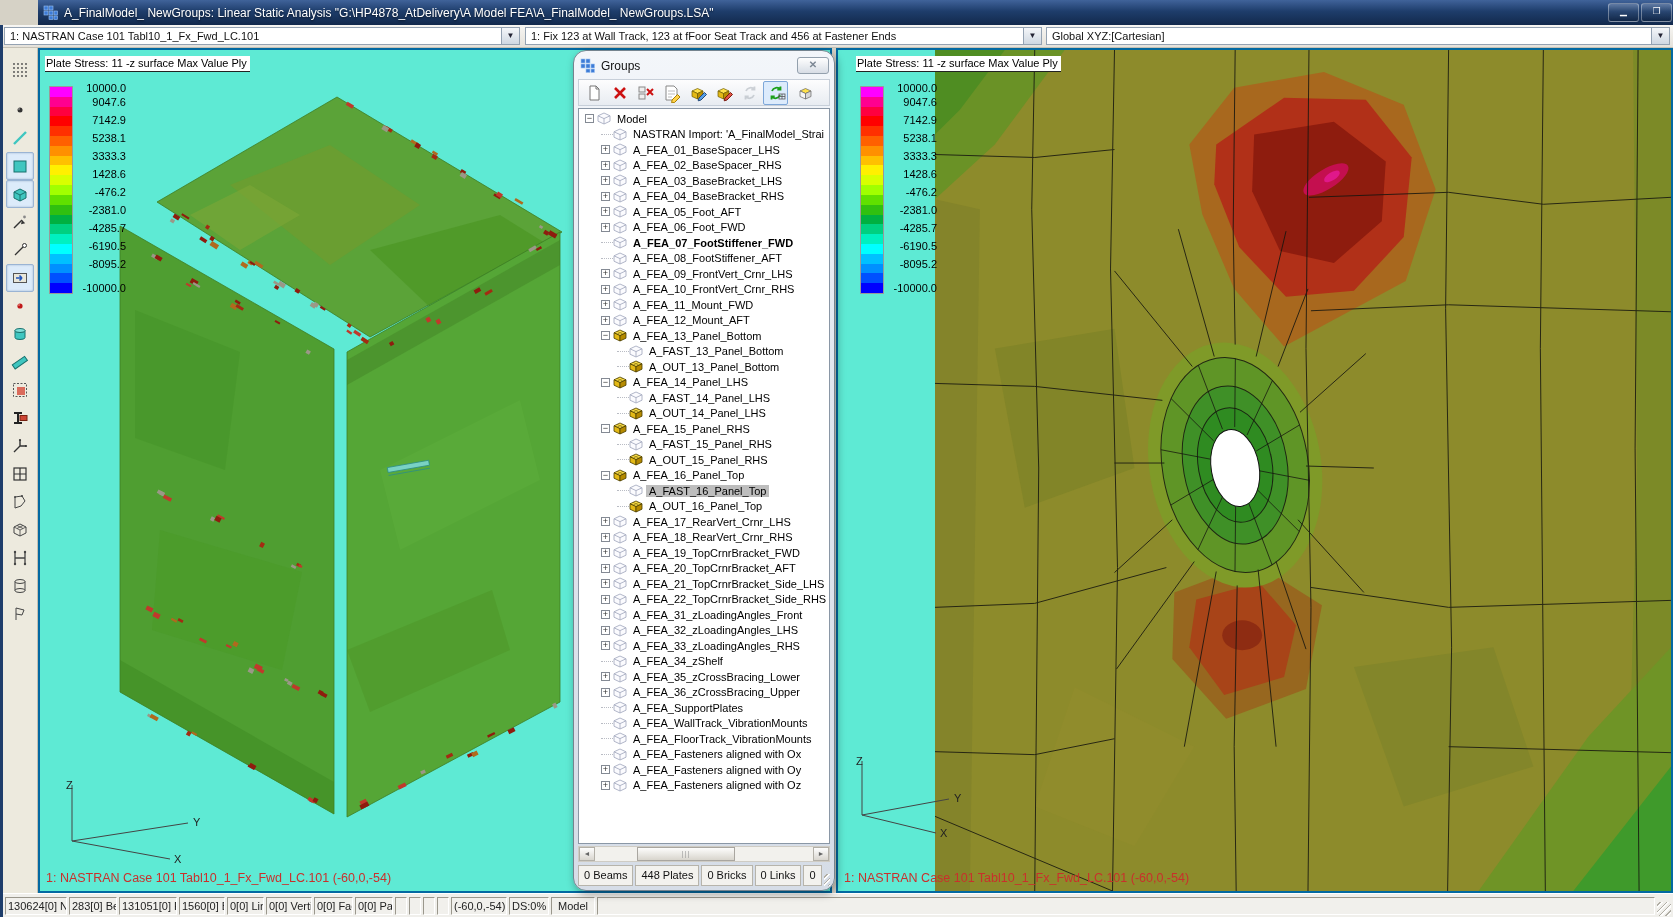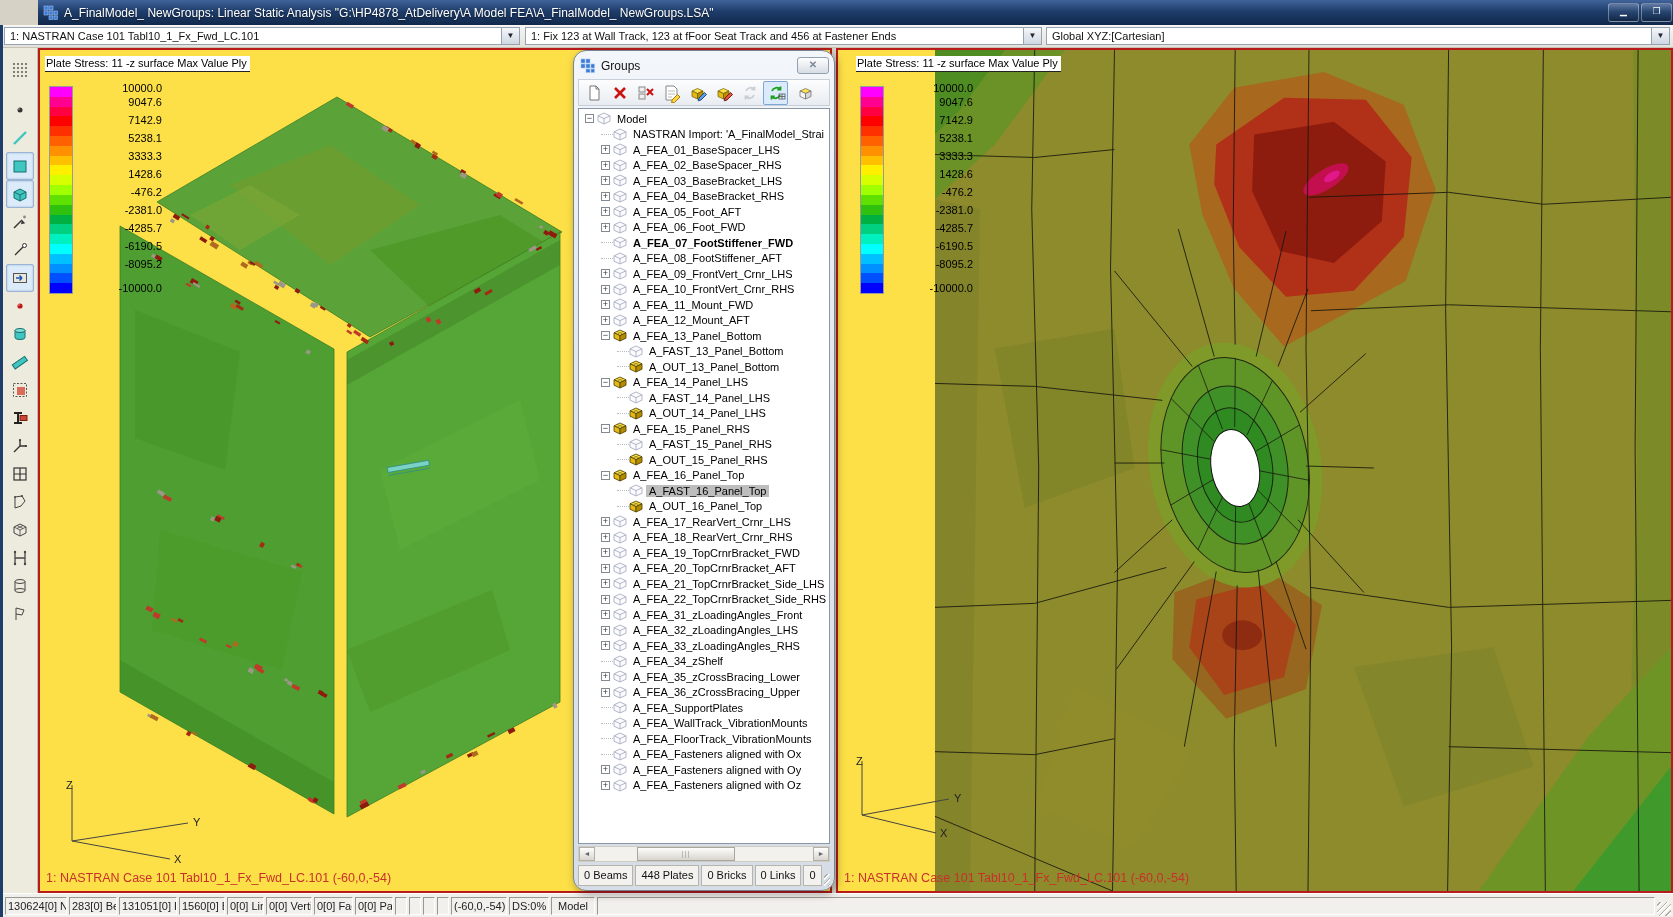--- a/index.html
+++ b/index.html
@@ -26,33 +26,33 @@
     text-align:center;font-size:8px;line-height:16px;color:#223;}
   
   .win-edge{position:absolute;left:0;top:25px;width:3px;height:892px;background:#1e3d6b;}
   .lefttoolbar{position:absolute;left:3px;top:48px;width:35px;height:845px;background:#edeade;
     border-right:1px solid #c2bfb2;box-sizing:border-box;display:flex;flex-direction:column;align-items:center;}
   .tool{width:26px;height:26px;display:flex;align-items:center;justify-content:center;
     border:1px solid transparent;border-radius:2px;flex:none;}
   .tool.active{border-color:#9ab4d4;background:#dcebfa;box-shadow:inset 0 0 2px rgba(60,90,140,.4);}
   .tool.gap{margin-top:12px;}
   
-  .vp{position:absolute;top:48px;background:#fde047;border:2px solid #b91c1c;box-sizing:border-box;}
+  .vp{position:absolute;top:48px;background:#5eead4;border:2px solid #0369a1;box-sizing:border-box;}
   #vp-left{left:38px;width:794px;height:845px;}
   #vp-right{left:836px;width:837px;height:845px;}
   .vp svg.scene{position:absolute;left:0;top:0;}
   #contour{position:absolute;left:97px;top:0;width:736px;height:841px;}
   .vp-caption{position:absolute;left:6px;bottom:6px;color:#c9302c;font-size:12.5px;white-space:nowrap;z-index:5;}
   
   .legend{position:absolute;top:6px;z-index:4;}
   #vp-left .legend{left:5px;}
   #vp-right .legend{left:18px;}
   .legend-title{font-size:11px;color:#000;background:#fff;border-bottom:1px solid #222;
     padding:1px 3px 2px 1px;white-space:nowrap;width:fit-content;}
-  .legend-body{display:flex;margin-top:14px;margin-left:4px;gap:36px;}
+  .legend-body{display:flex;margin-top:14px;margin-left:4px;}
   .colorbar{width:22px;height:206px;border:1px solid #999;flex:none;}
   .legend-labels{position:relative;width:48px;height:212px;margin-left:5px;font-size:11px;color:#000;}
   .legend-labels .lab{position:absolute;right:0;white-space:nowrap;}
   
   .triad{position:absolute;z-index:4;}
   #vp-left .triad{left:10px;bottom:22px;}
   #vp-right .triad{left:6px;bottom:46px;}
   
   .groups-win{position:absolute;left:573px;top:50px;width:262px;height:841px;z-index:10;
     border:1px solid #75848f;border-radius:13px;box-shadow:2px 3px 9px rgba(0,0,0,.35);

